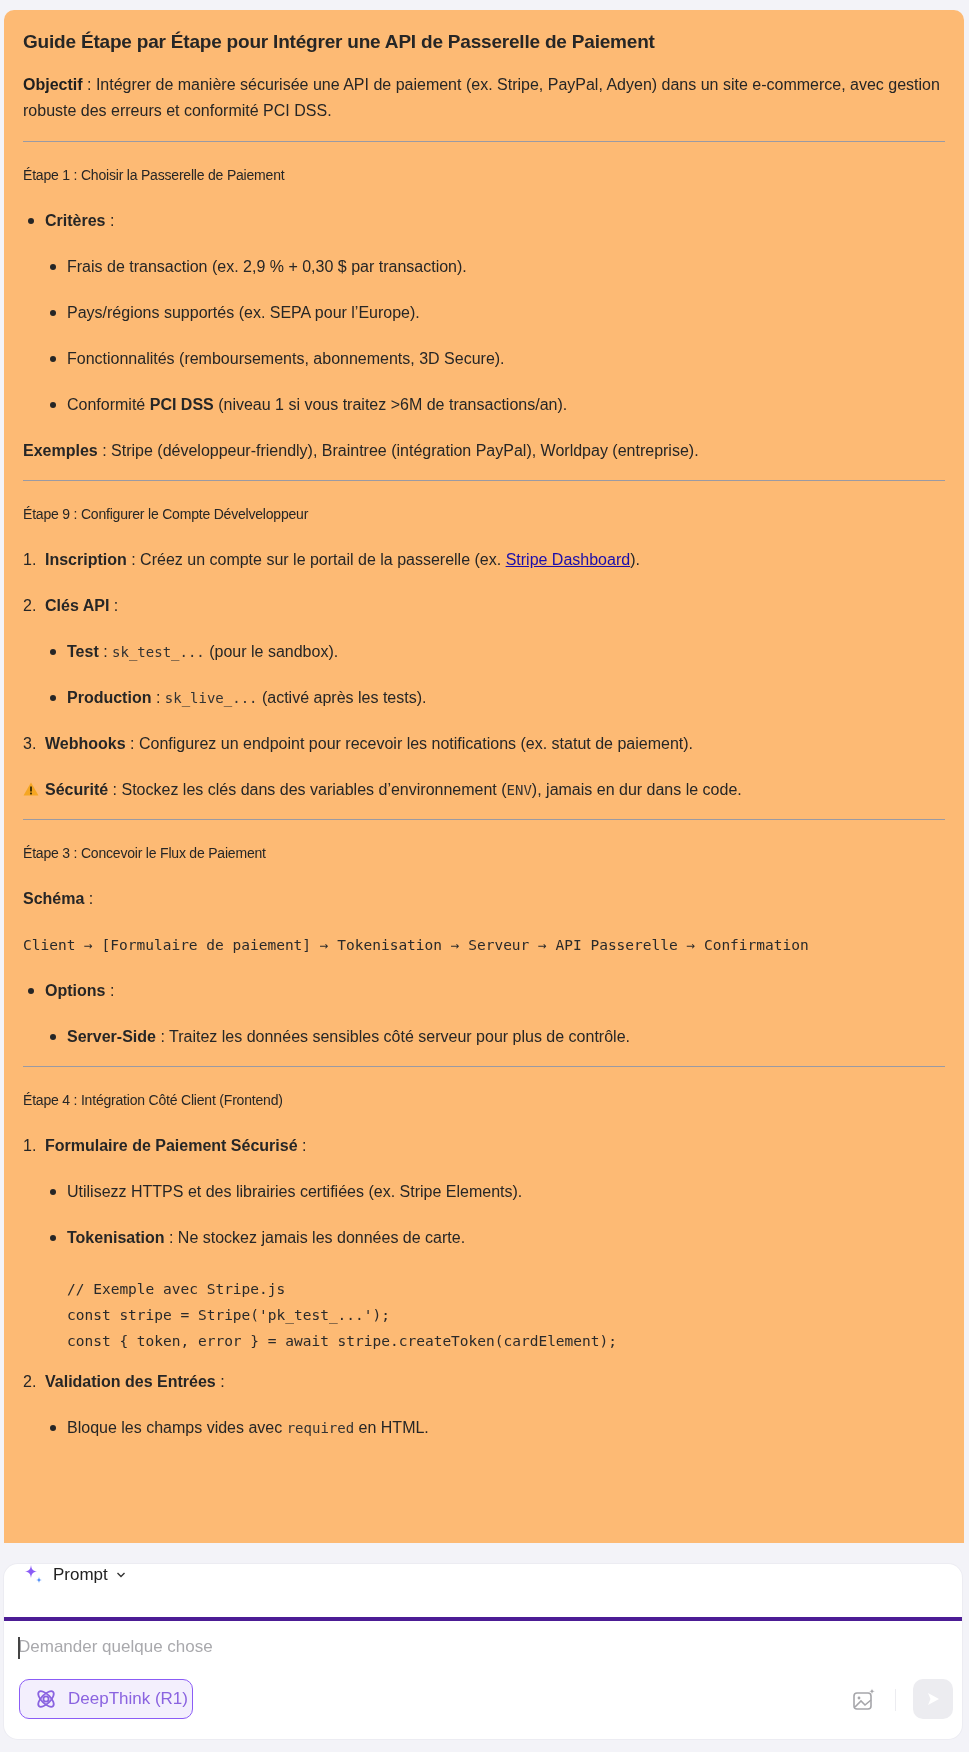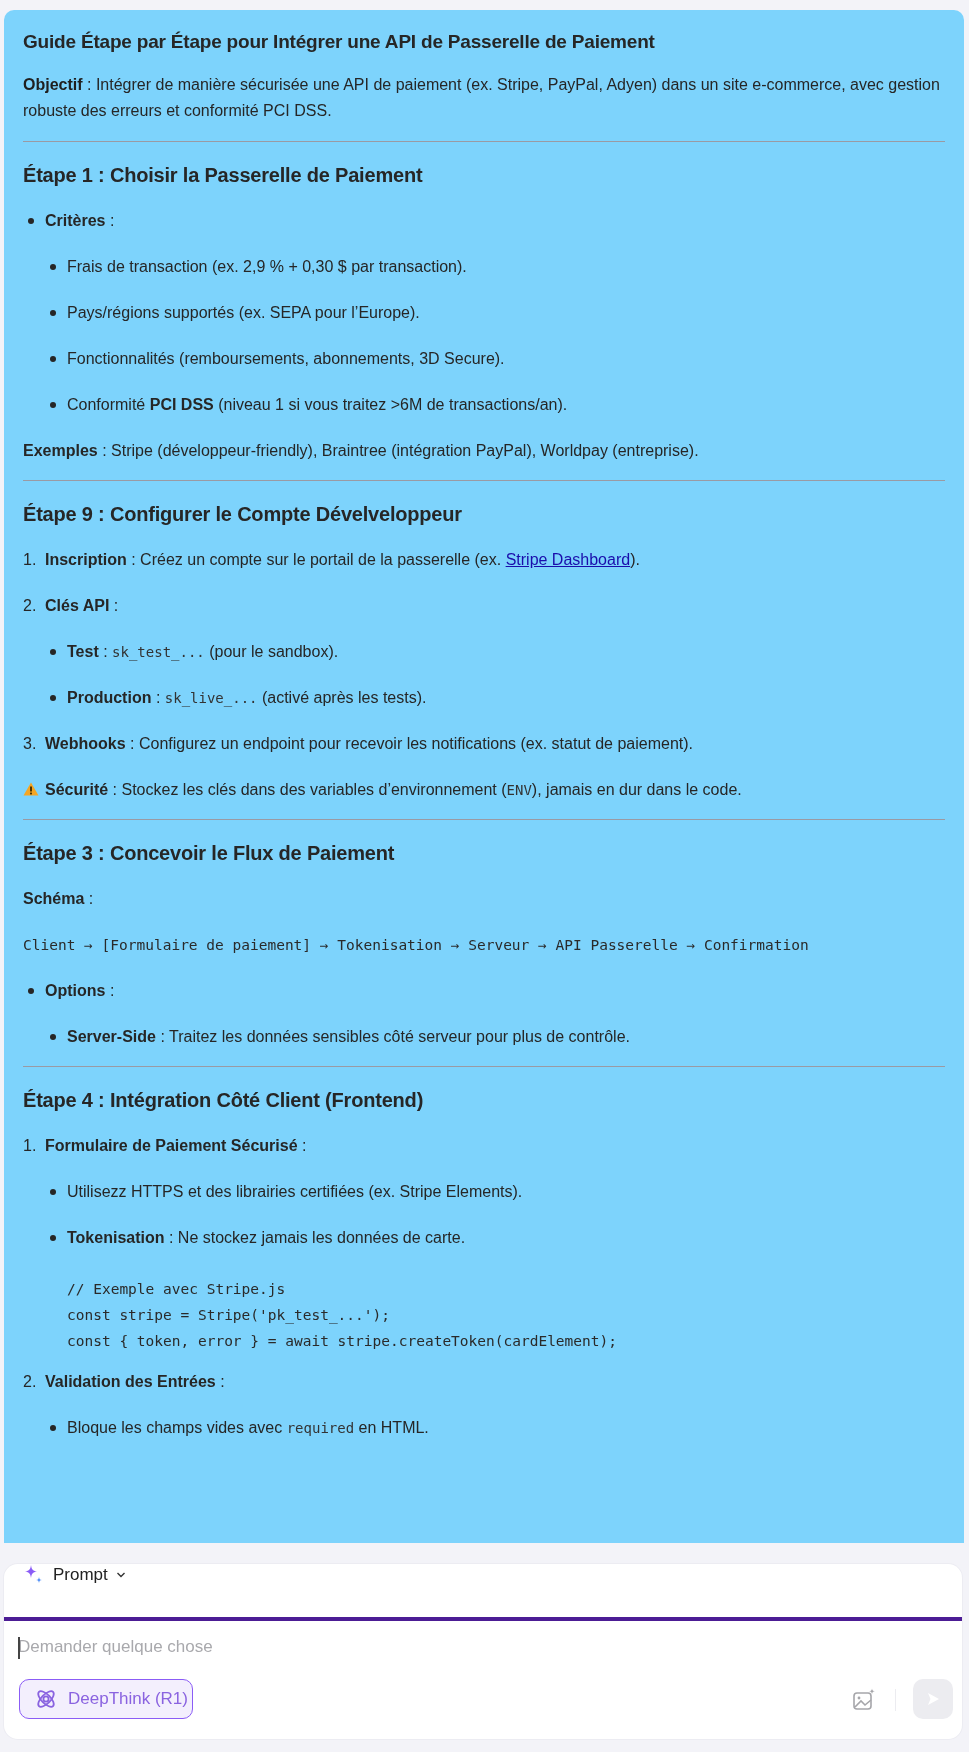--- a/index.html
+++ b/index.html
@@ -7,34 +7,34 @@
     width: 969px; height: 1752px; overflow: hidden;
     background: #f3f3f8;
     font-family: "Liberation Sans", "DejaVu Sans", sans-serif;
     color: #262626;
   }
   .page { position: relative; width: 969px; height: 1752px; }
 
   
   .msg-card {
     position: absolute; left: 4px; top: 10px; width: 960px; height: 1533px;
-    background: #7dd3fc;
+    background: #fdba74;
     border-radius: 10px 10px 0 0;
     overflow: hidden;
     padding: 20px 19px 0 19px;
     font-size: 16px; line-height: 24px;
   }
   .msg-title {
     font-size: 19px; font-weight: bold; color: #262626;
     height: 24px; line-height: 24px; margin-top: 20px; letter-spacing: -0.2px;
   }
   .para { margin-top: 18px; }
   .para b, .bold { font-weight: bold; color: #1f1f1f; }
   .rule { height: 1px; background: #9a9aa3; margin: 21px 0 21px 0; }
-  .h3 { font-size: 20px; font-weight: bold; height: 24px; line-height: 24px; letter-spacing: -0.2px; }
+  .h3 { font-size: 14px; font-weight: normal; height: 24px; line-height: 24px; letter-spacing: -0.2px; }
   .row { height: 24px; line-height: 24px; white-space: nowrap; }
   .gap { margin-top: 22px; }
   .lvl1 { padding-left: 22px; position: relative; }
   .lvl2 { padding-left: 44px; position: relative; }
   .lvl1.bul::before, .lvl2.bul::before {
     content: ""; position: absolute; width: 6px; height: 6px; border-radius: 50%;
     background: #262626; top: 9px;
   }
   .lvl1.bul::before { left: 5px; }
   .lvl2.bul::before { left: 27px; }

